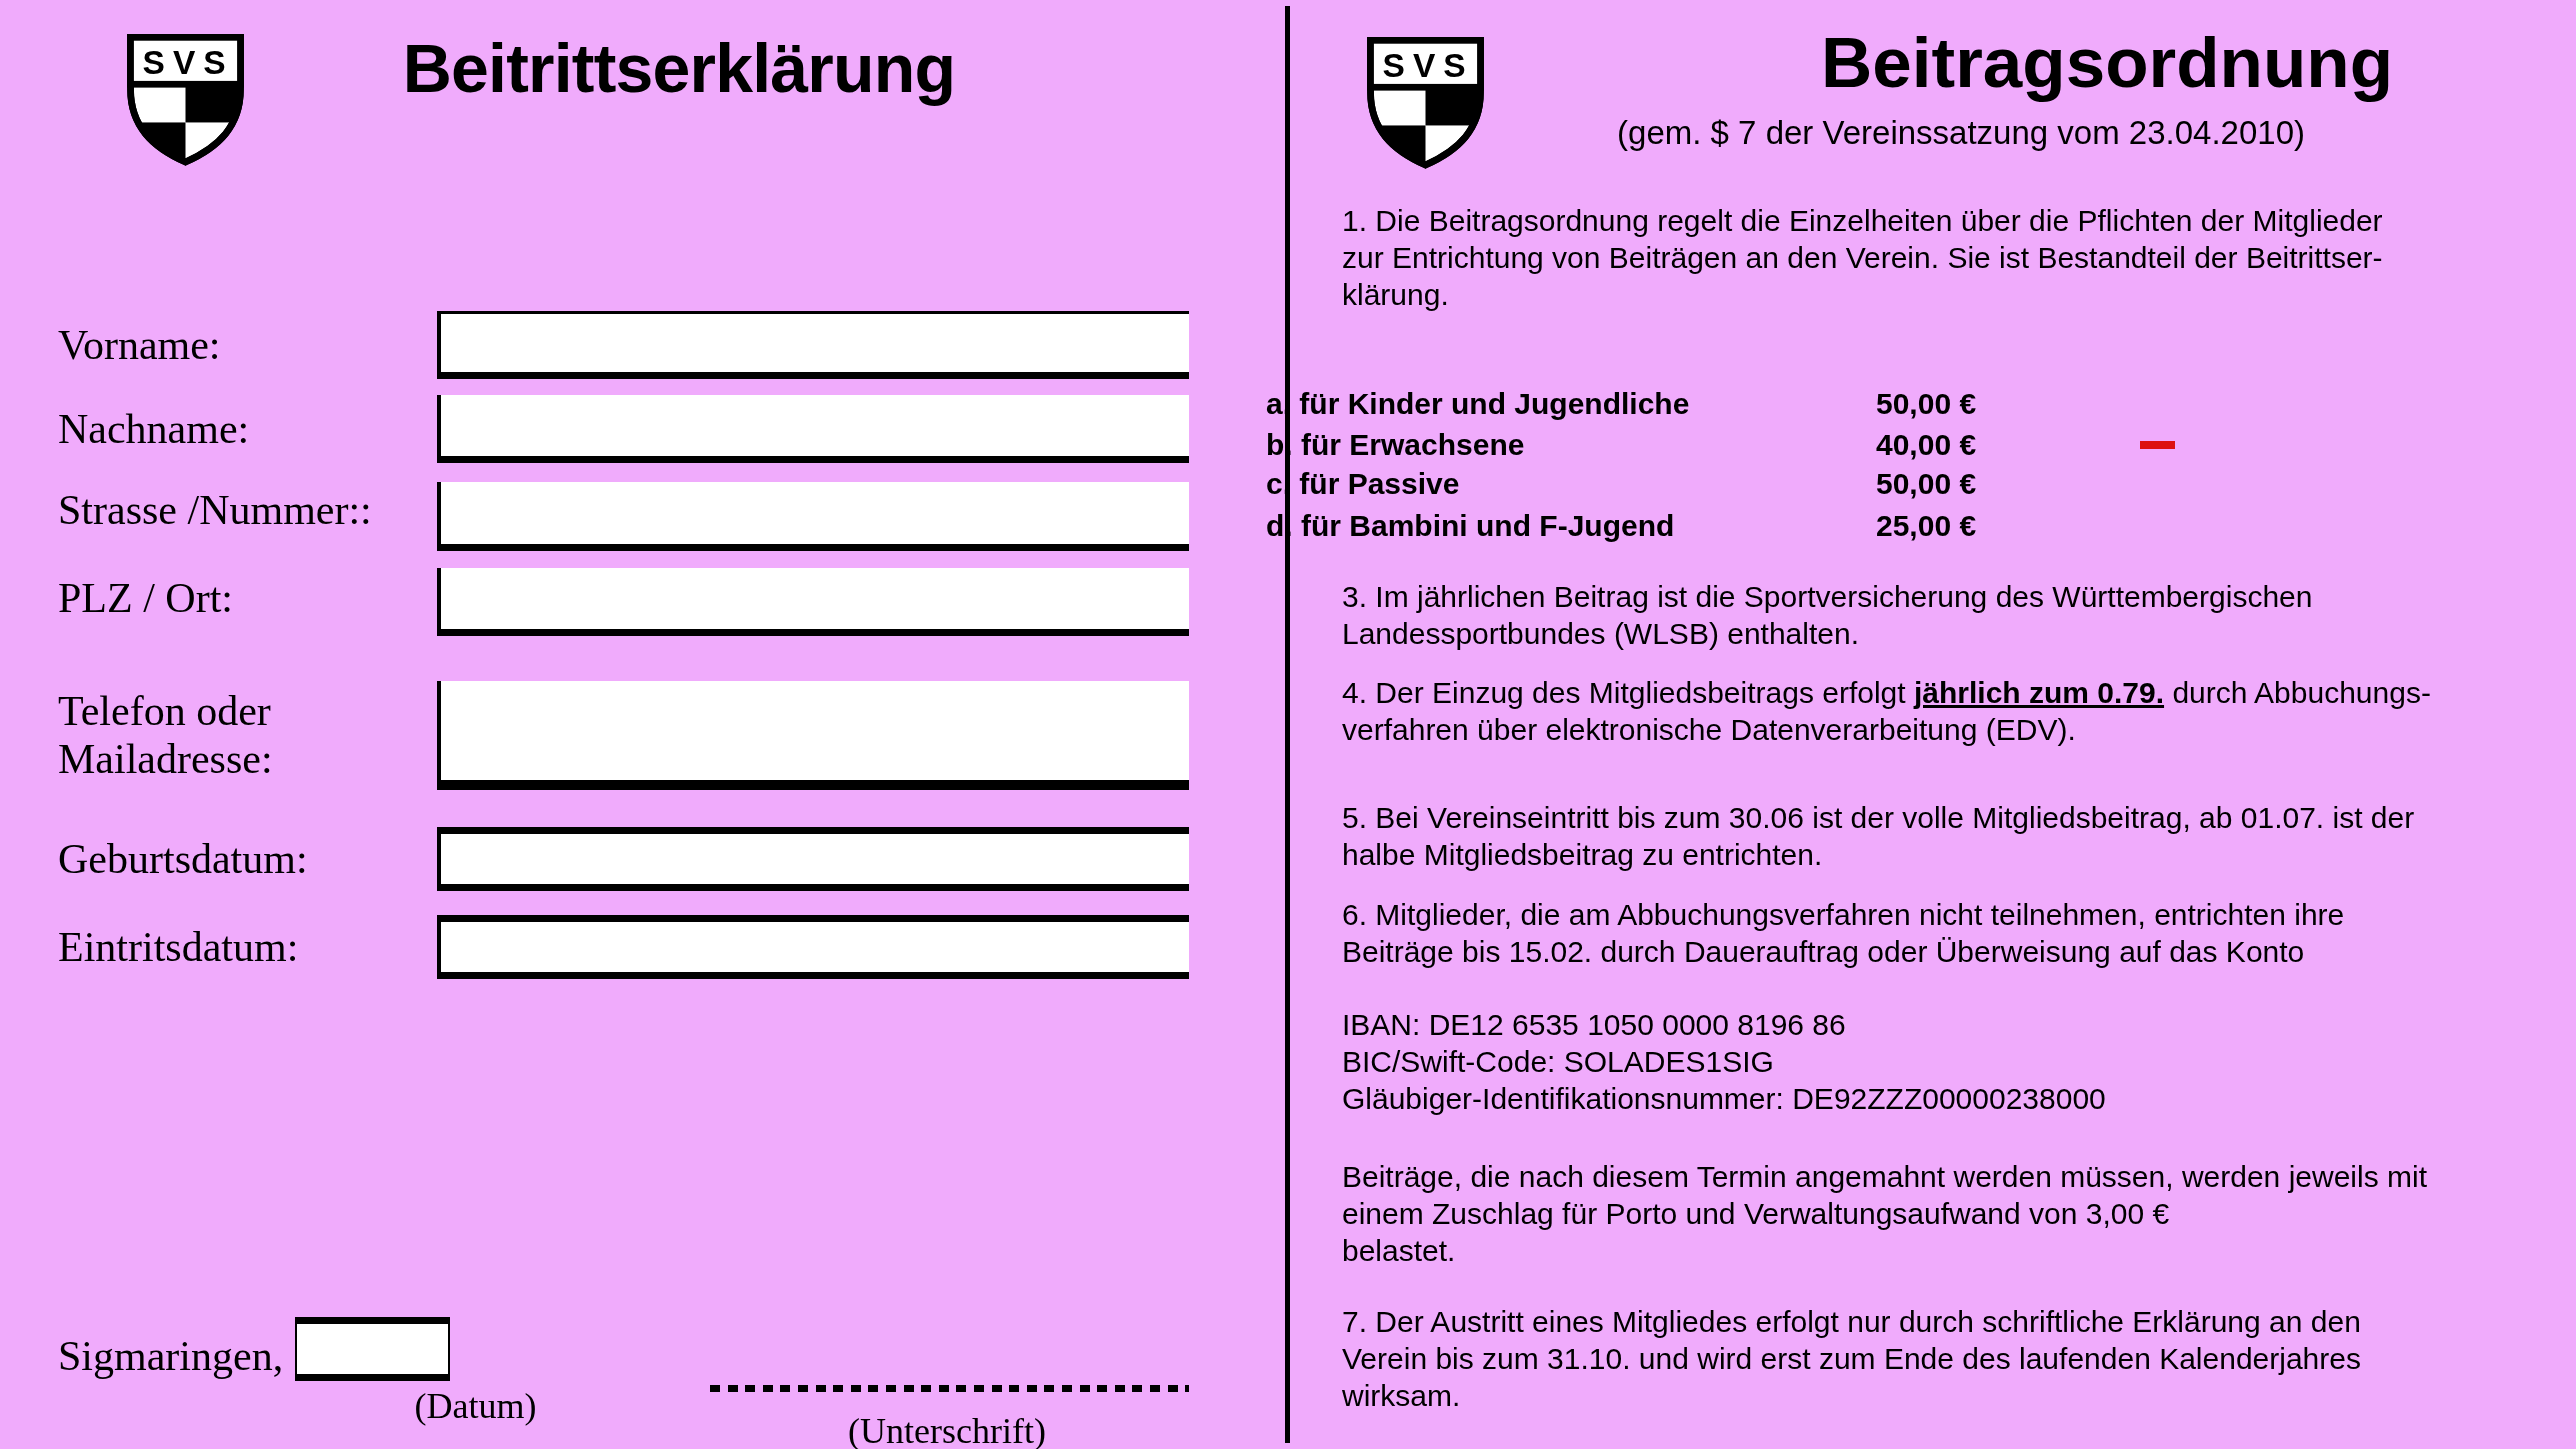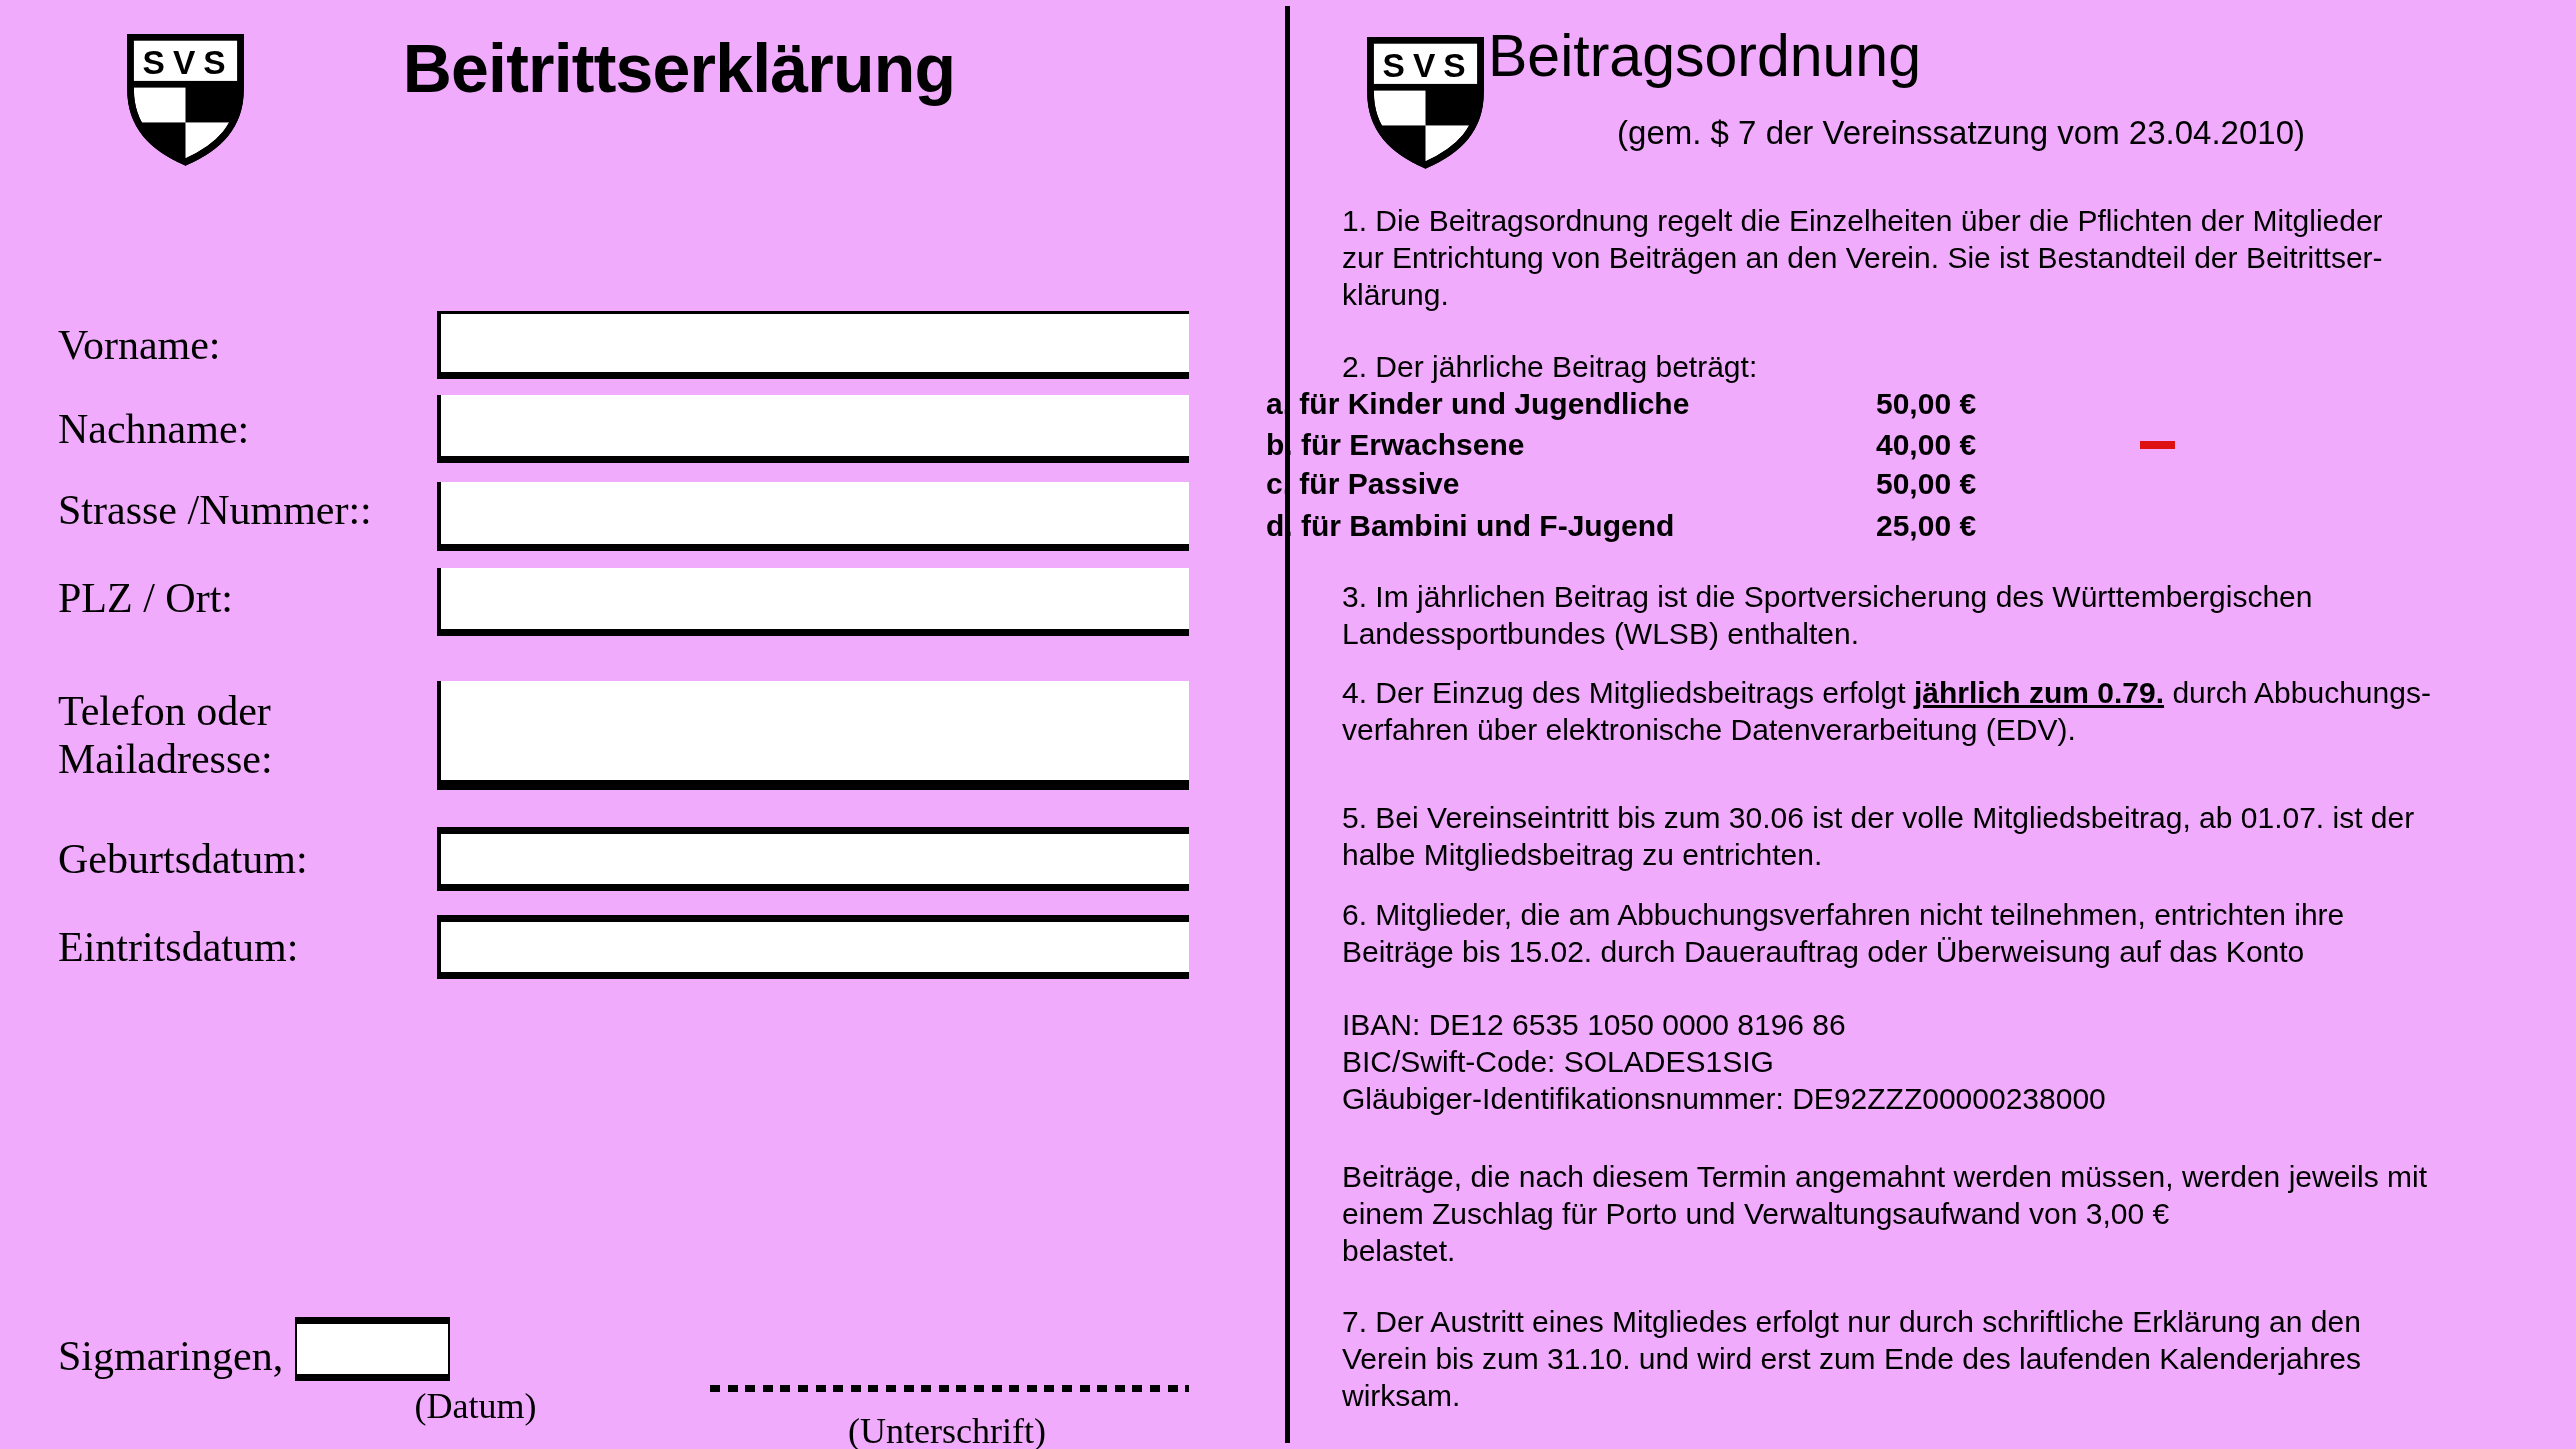--- a/index.html
+++ b/index.html
@@ -44,22 +44,22 @@
               border-top:7px solid #000; border-bottom:7px solid #000;
               border-left:2.3px solid #000; border-right:2.3px solid #000; }
   .date-caption { position:absolute; left:368px; top:1385px; width:215px; text-align:center;
                   font-family:"Liberation Serif", serif; font-size:36px; }
   .sign-line { position:absolute; left:710px; top:1385px; width:479px; height:7px;
                background:repeating-linear-gradient(90deg,#000 0 10px,transparent 10px 17.6px); }
   .sign-caption { position:absolute; left:782px; top:1410px; width:330px; text-align:center;
                   font-family:"Liberation Serif", serif; font-size:36px; }
 
   
-  .r-title { position:absolute; left:1488px; top:21.5px; width:905px; text-align:left;
-             font-size:59px; font-weight:normal; }
+  .r-title { position:absolute; left:1488px; top:21.5px; width:905px; text-align:right;
+             font-size:71px; font-weight:bold; }
   .r-sub   { position:absolute; left:1400px; top:114px; width:905px; text-align:right;
              font-size:33px; }
 
   .para { position:absolute; left:1342px; width:1212px; font-size:30px; line-height:37px;
           white-space:pre-line; }
   .p1 { top:202px; }
   .p2head { top:348px; }
   .fee-row { position:absolute; left:1266px; width:1212px; height:41px; font-size:30px;font-weight:bold; }
   .fee-row .amount { position:absolute; left:610px; top:0; }
   .fr-a { top:387px; } .fr-b { top:428px; } .fr-c { top:467px; } .fr-d { top:509px; }
@@ -142,21 +142,20 @@
       <text x="94" y="63" text-anchor="middle" font-size="50" font-weight="bold" letter-spacing="12">SVS</text>
     </svg>
   </div>
 
   <div class="r-title">Beitragsordnung</div>
   <div class="r-sub">(gem. $ 7 der Vereinssatzung vom 23.04.2010)</div>
 
   <div class="para p1">1. Die Beitragsordnung regelt die Einzelheiten über die Pflichten der Mitglieder
 zur Entrichtung von Beiträgen an den Verein. Sie ist Bestandteil der Beitrittser-
 klärung.</div>
-  <div class="para p2head">2. Der jährliche Beitrag beträgt:</div>
 
   <div class="fee-row fr-a">
     <span>a. für Kinder und Jugendliche</span>
     <span class="amount">50,00 €</span>
   </div>
   <div class="fee-row fr-b">
     <span>b. für Erwachsene</span>
     <span class="amount">40,00 €</span>
   </div>
   <div class="fee-row fr-c">

